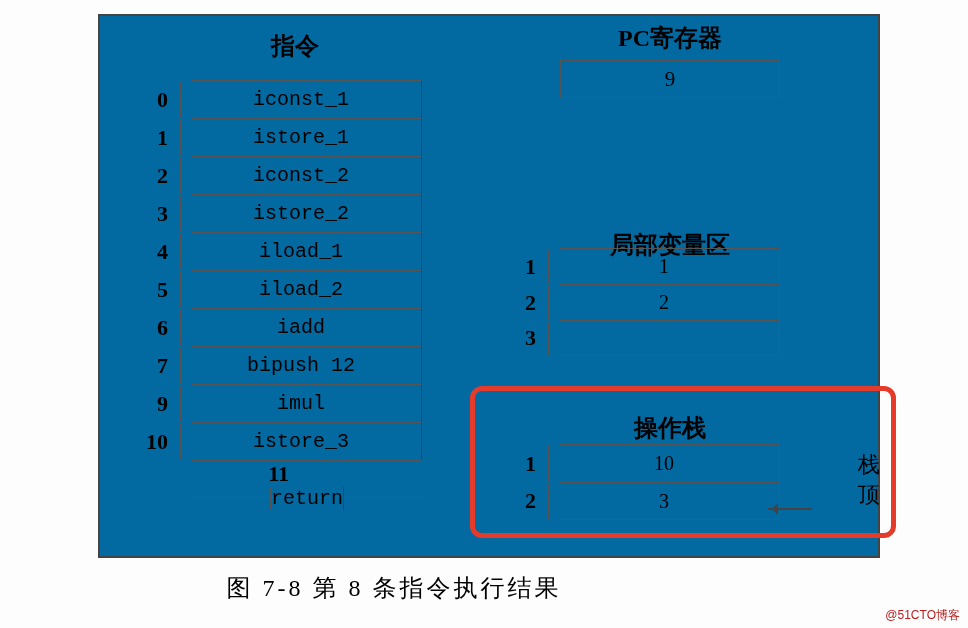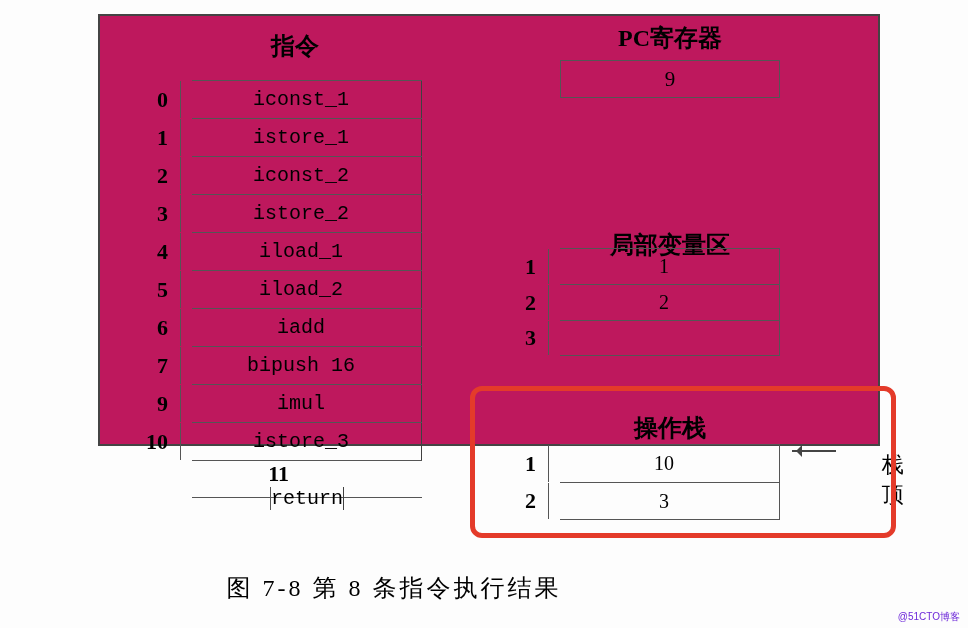--- a/index.html
+++ b/index.html
@@ -1,17 +1,17 @@
 <!DOCTYPE html>
 <html><head>
 <meta charset="utf-8">
 <style>
 * { box-sizing: border-box; margin: 0; padding: 0; }
 body { font-family: "SimSun", "Songti SC", serif; background: #fdfdfd; width: 968px; height: 628px; position: relative; }
-.box { position: absolute; left: 98px; top: 14px; width: 782px; height: 432px; border: 2px solid #444; background: #be185d; }
+.box { position: absolute; left: 98px; top: 14px; width: 782px; height: 544px; border: 2px solid #444; background: #0369a1; }
 .hdr { font-size: 24px; font-weight: bold; text-align: center; position: absolute; }
 .insthdr { left: 135px; top: 14px; width: 120px; }
 .pchdr { left: 470px; top: 6px; width: 200px; }
 .lvhdr { left: 470px; top: 195px; width: 200px; margin-top: 18px; }
 .oshdr { left: 470px; top: 396px; width: 200px; }
 .itbl { position: absolute; left: 92px; top: 64px; width: 230px; }
 .itbl .row { display: flex; align-items: center; height: 38px; border-top: 1px solid #555; }
 .itbl .row:last-child { border-bottom: 1px solid #555; flex-direction: column; }
 .itbl .idx { width: 50px; text-align: right; font-size: 22px; font-weight: bold; padding-right: 12px; margin-left: -62px; }
 .itbl .cell { flex: 1; height: 100%; display: flex; align-items: center; justify-content: center; font-family: "Courier New", monospace; font-size: 20px; border-left: 1px solid #555; border-right: 1px solid #404040; }
@@ -20,26 +20,26 @@
 .lvtbl .row { display: flex; align-items: center; height: 36px; border-top: 1px solid #555; }
 .lvtbl .row:last-child { border-bottom: 1px solid #555; }
 .lvtbl .idx { width: 40px; text-align: right; font-size: 22px; font-weight: bold; padding-right: 12px; margin-left: -52px; }
 .lvtbl .cell { flex: 1; height: 100%; display: flex; align-items: center; justify-content: center; font-size: 20px; border-left: 1px solid #555; border-right: 1px solid #555; }
 .oshl { position: absolute; left: 370px; top: 370px; width: 426px; height: 152px; border: 5px solid #e43b2a; border-radius: 12px; z-index: 3; pointer-events: none; }
 .ostbl { position: absolute; left: 460px; top: 428px; width: 220px; }
 .ostbl .row { display: flex; align-items: center; height: 38px; border-top: 1px solid #555; }
 .ostbl .row:last-child { border-bottom: 1px solid #555; }
 .ostbl .idx { width: 40px; text-align: right; font-size: 22px; font-weight: bold; padding-right: 12px; margin-left: -52px; }
 .ostbl .cell { flex: 1; height: 100%; display: flex; align-items: center; justify-content: center; font-size: 20px; border-left: 1px solid #555; border-right: 1px solid #555; }
-.arrow { position: absolute; left: 692px; top: 434px; display: flex; align-items: flex-start; gap: 36px; }
+.arrow { position: absolute; left: 668px; top: 434px; display: flex; align-items: flex-end; gap: 36px; }
 .arrow .line { width: 56px; height: 2px; background: #444; position: relative; }
 .arrow .line::before { content: ""; position: absolute; left: -2px; top: -5px; border: 6px solid transparent; border-right-color: #444; }
 .arrow .lab { font-size: 22px; margin-left: 10px; }
 .caption { position: absolute; left: 0; top: 572px; width: 788px; text-align: center; font-size: 24px; letter-spacing: 3px; }
-.wm { position: absolute; right: 8px; bottom: 4px; color: #6d28d9; font-size: 10px; font-family: Arial, sans-serif; }
+.wm { position: absolute; right: 8px; bottom: 4px; color: #b91c1c; font-size: 12px; font-family: Arial, sans-serif; }
 </style>
 </head>
 <body>
 
 <div class="box">
   <div class="hdr insthdr">指令</div>
   <div class="hdr pchdr">PC寄存器</div>
   <div class="hdr lvhdr">局部变量区</div>
   <div class="hdr oshdr">操作栈</div>
 
@@ -67,21 +67,21 @@
     <div class="row">
         <div class="idx">5</div>
         <div class="cell">iload_2</div>
       </div>
     <div class="row">
         <div class="idx">6</div>
         <div class="cell">iadd</div>
       </div>
     <div class="row">
         <div class="idx">7</div>
-        <div class="cell">bipush  16</div>
+        <div class="cell">bipush  12</div>
       </div>
     <div class="row">
         <div class="idx">9</div>
         <div class="cell">imul</div>
       </div>
     <div class="row">
         <div class="idx">10</div>
         <div class="cell">istore_3</div>
       </div>
     <div class="row">

